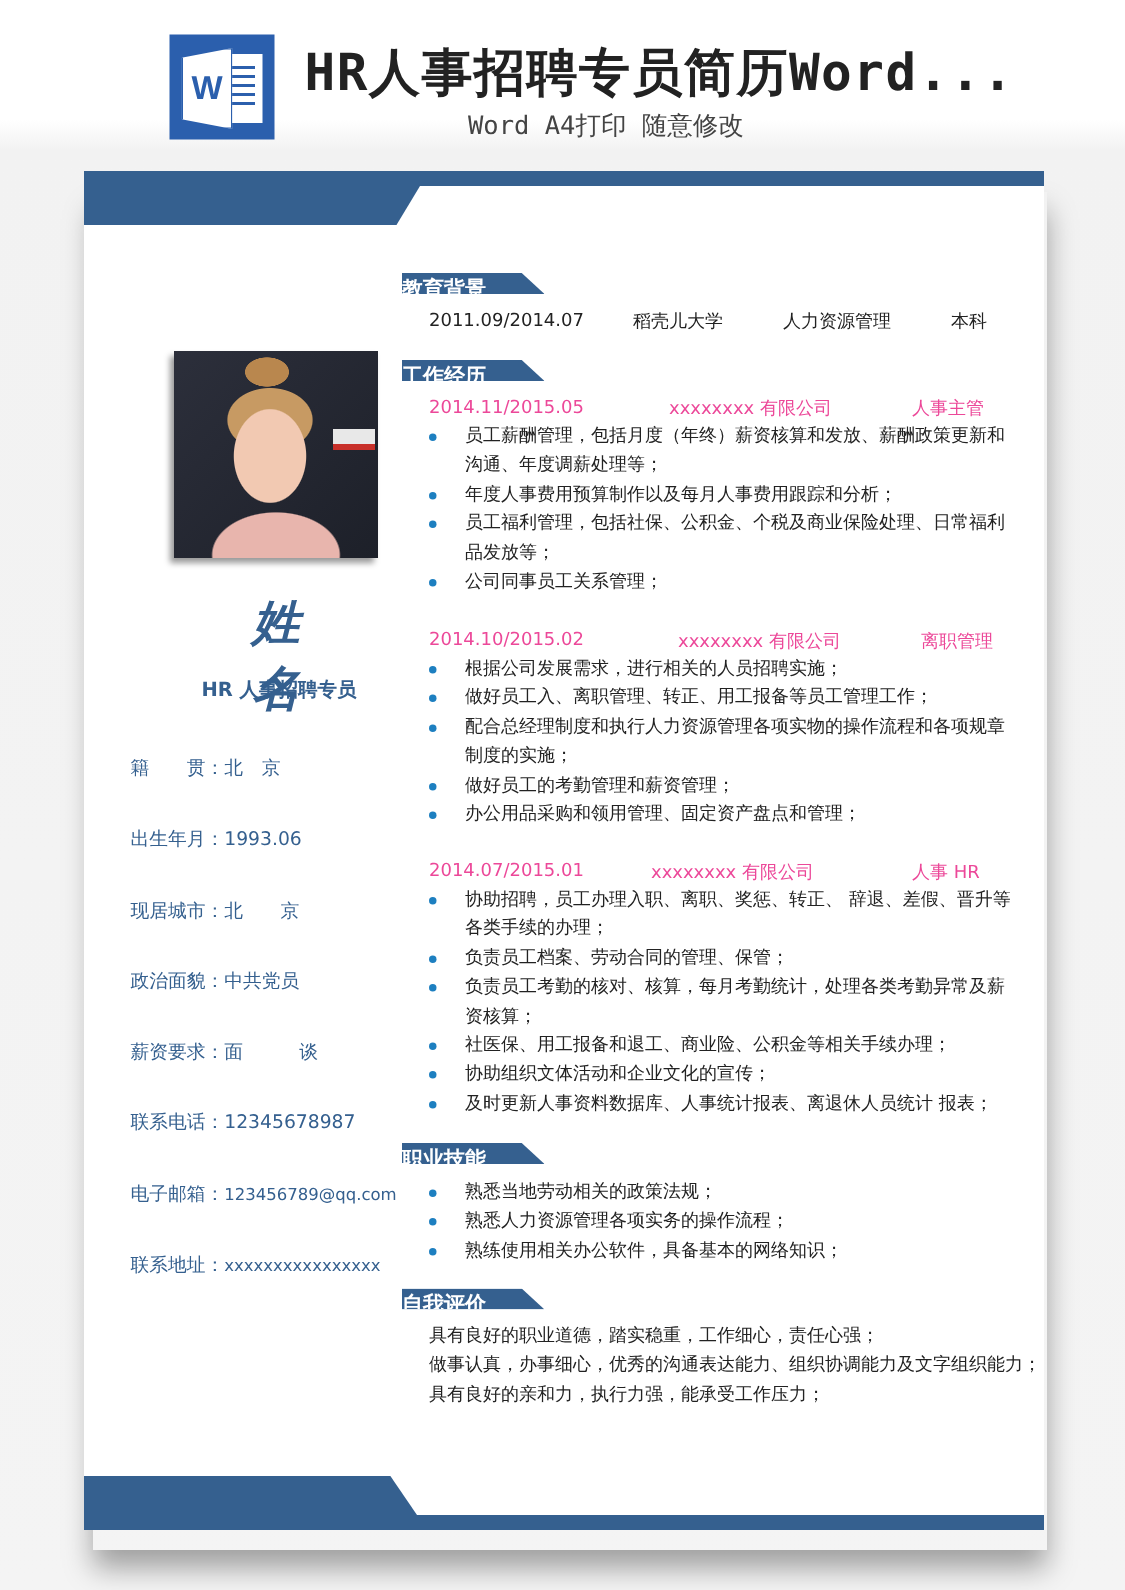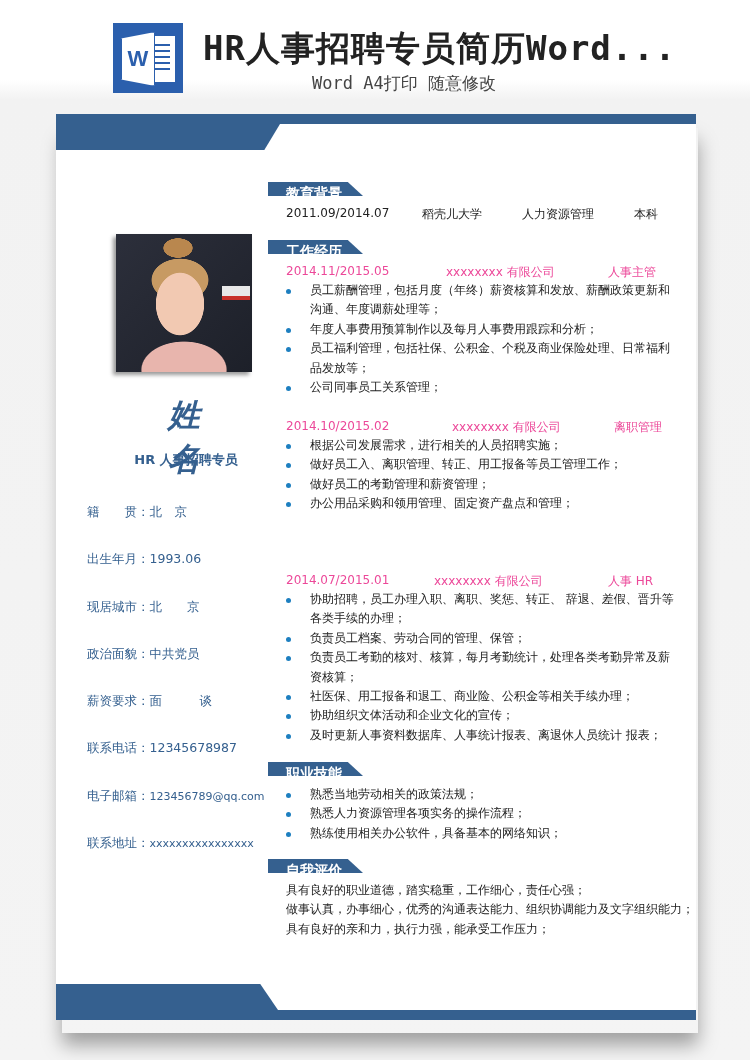--- a/index.html
+++ b/index.html
@@ -92,21 +92,21 @@
     }
     .info .row .lbl { display: inline-block; }
     .info .row .val { display: inline-block; }
     .info .row .val.small { font-size: 11px; }
 
     
     .sec-hdr {
       position: absolute; left: 212px; width: 95px; height: 14px;
       background: #35608f; color: #fff; font-size: 14px; font-weight: bold;
       clip-path: polygon(0 0, 84% 0, 100% 100%, 0 100%);
-      padding-left: 18px; line-height: 22px;
+      line-height: 22px;
     }
     .edu-row {
       position: absolute; left: 230px; top: 92px; width: 390px; height: 16px;
       font-size: 12px; color: #222; white-space: nowrap;
     }
     .edu-row span { position: absolute; top: 0; }
     .job-head {
       position: absolute; left: 230px; width: 390px; height: 16px;
       font-size: 12px; color: #ec4899; white-space: nowrap;
     }
@@ -185,20 +185,21 @@
   </div>
 
   <div class="job-head" style="top:305px">
     <span style="left:0">2014.10/2015.02</span>
     <span style="left:166px">xxxxxxxx 有限公司</span>
     <span style="left:328px">离职管理</span>
   </div>
   <div class="bullets" style="top:322px">
     <div class="li"><span class="dot"></span><span>根据公司发展需求，进行相关的人员招聘实施；</span></div>
     <div class="li"><span class="dot"></span><span>做好员工入、离职管理、转正、用工报备等员工管理工作；</span></div>
+    <div class="li"><span class="dot"></span><span>配合总经理制度和执行人力资源管理各项实物的操作流程和各项规章制度的实施；</span></div>
     <div class="li"><span class="dot"></span><span>做好员工的考勤管理和薪资管理；</span></div>
     <div class="li"><span class="dot"></span><span>办公用品采购和领用管理、固定资产盘点和管理；</span></div>
   </div>
 
   <div class="job-head" style="top:459px">
     <span style="left:0">2014.07/2015.01</span>
     <span style="left:148px">xxxxxxxx 有限公司</span>
     <span style="left:322px">人事 HR</span>
   </div>
   <div class="bullets" style="top:476px">

